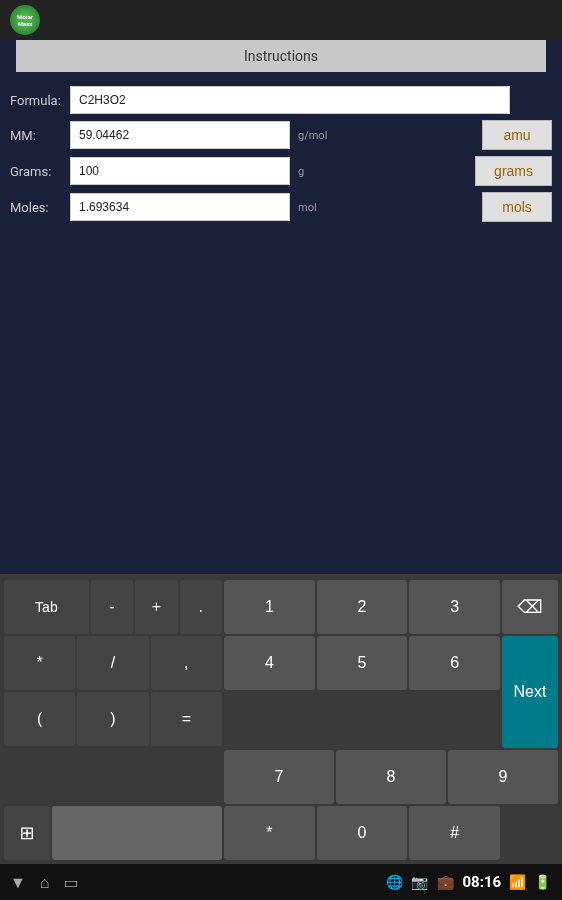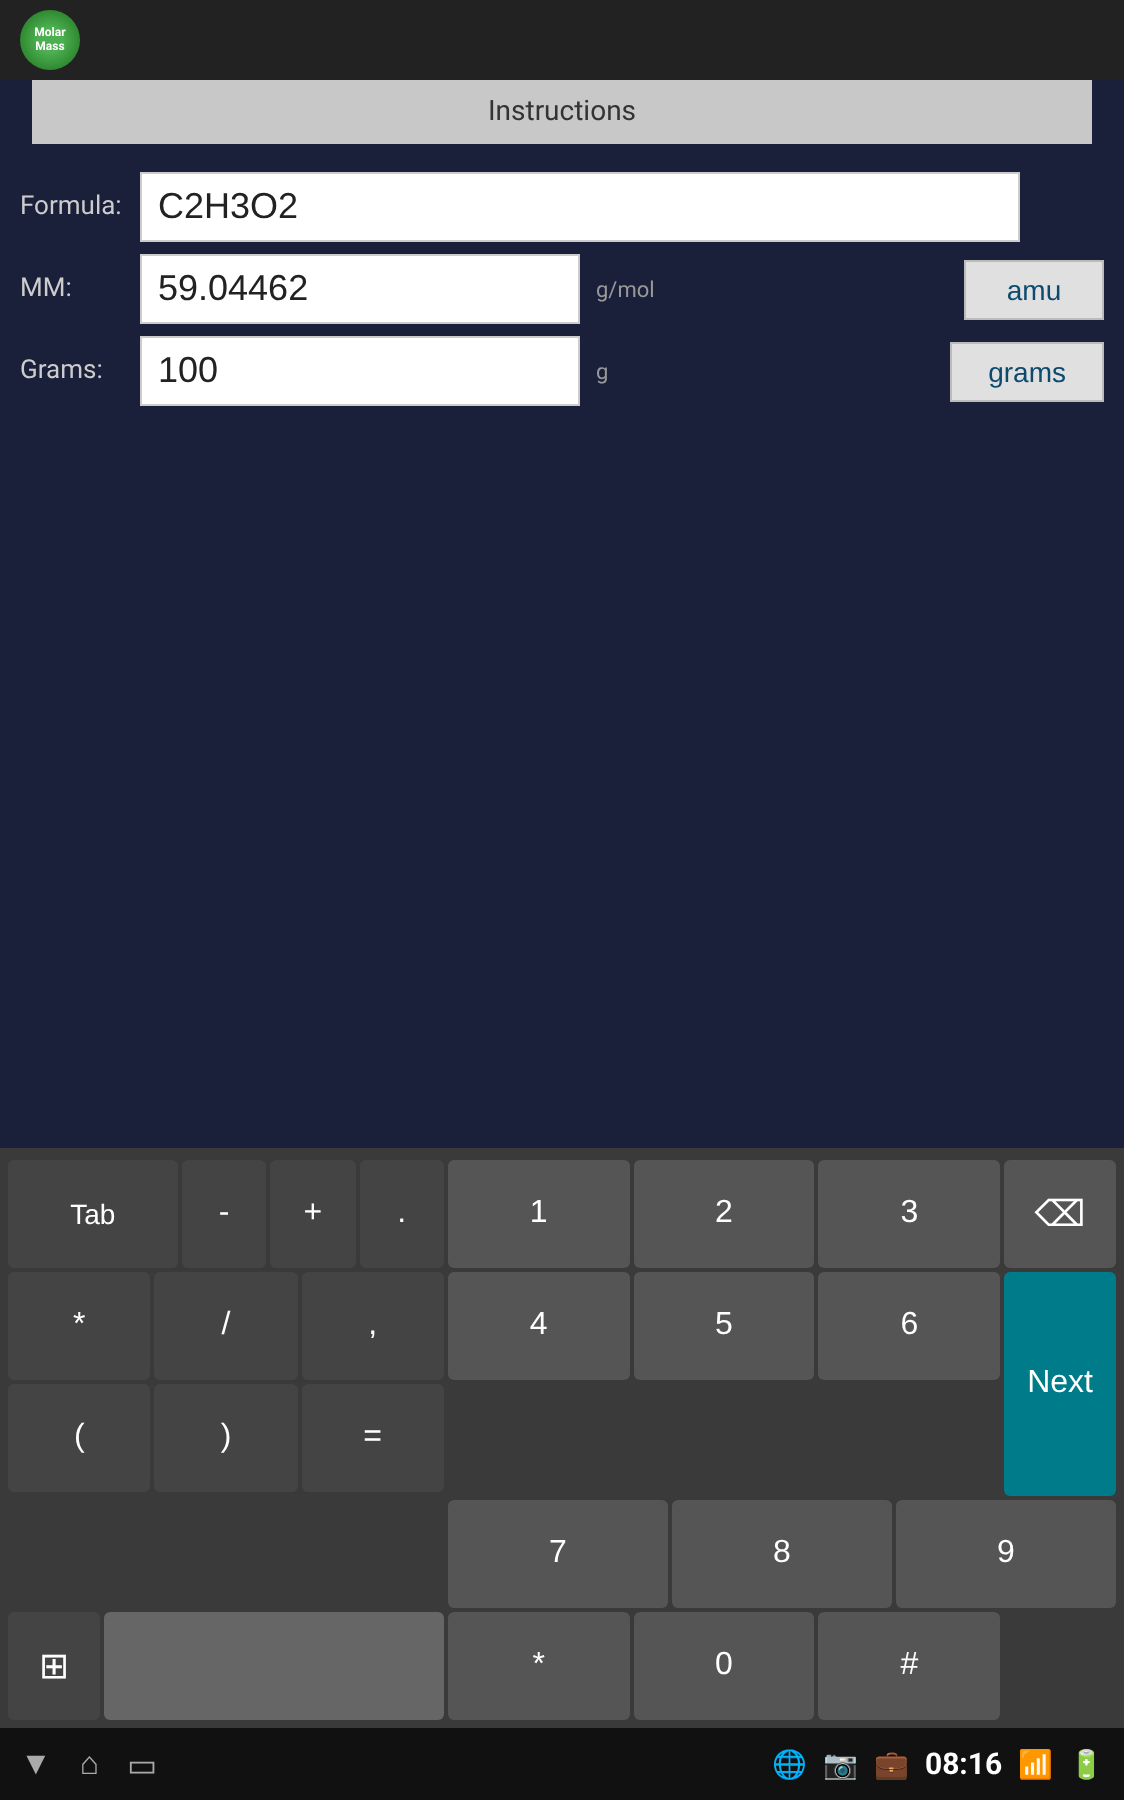--- a/index.html
+++ b/index.html
@@ -88,39 +88,39 @@
     .form-input-wrap {
       flex: 1;
       position: relative;
     }
     .form-input {
       width: 100%;
       max-width: 330px;
       background: #fff;
       border: 1px solid #ccc;
       padding: 6px 8px;
-      font-size: 18px;
+      font-size: 12px;
       color: #222;
       outline: none;
     }
     .form-unit {
       position: absolute;
       right: 6px;
       top: 50%;
       transform: translateY(-50%);
       font-size: 11px;
       color: #555;
     }
     .form-button {
       margin-left: 8px;
       background: #e0e0e0;
       border: 1px solid #bbb;
       padding: 6px 18px;
       font-size: 14px;
-      color: #0c4a6e;
+      color: #a16207;
       cursor: pointer;
       min-width: 70px;
       text-align: center;
     }
 
     
     .spacer { flex: 1; }
 
     
     .keyboard {
@@ -224,20 +224,28 @@
 
     <div class="form-row">
       <span class="form-label">Grams:</span>
       <div class="form-input-wrap" style="position:relative;">
         <input class="form-input" type="text" style="max-width: 220px; padding-right: 20px;" value="100">
         <span class="form-unit" style="right:auto;left:228px;top:50%;transform:translateY(-50%);position:absolute;font-size:11px;color:#999;">g</span>
       </div>
       <button class="form-button">grams</button>
     </div>
 
+    <div class="form-row">
+      <span class="form-label">Moles:</span>
+      <div class="form-input-wrap" style="position:relative;">
+        <input class="form-input" type="text" style="max-width: 220px; padding-right: 30px;" value="1.693634">
+        <span class="form-unit" style="right:auto;left:228px;top:50%;transform:translateY(-50%);position:absolute;font-size:11px;color:#999;">mol</span>
+      </div>
+      <button class="form-button">mols</button>
+    </div>
 
   </div>
 
   <div class="spacer"></div>
 
   <div class="keyboard">
 
     <div style="display:flex;gap:2px;padding:2px 4px 0 4px;margin-bottom:2px;">
 
       <div style="display:flex;gap:2px;flex:0 0 218px;">

